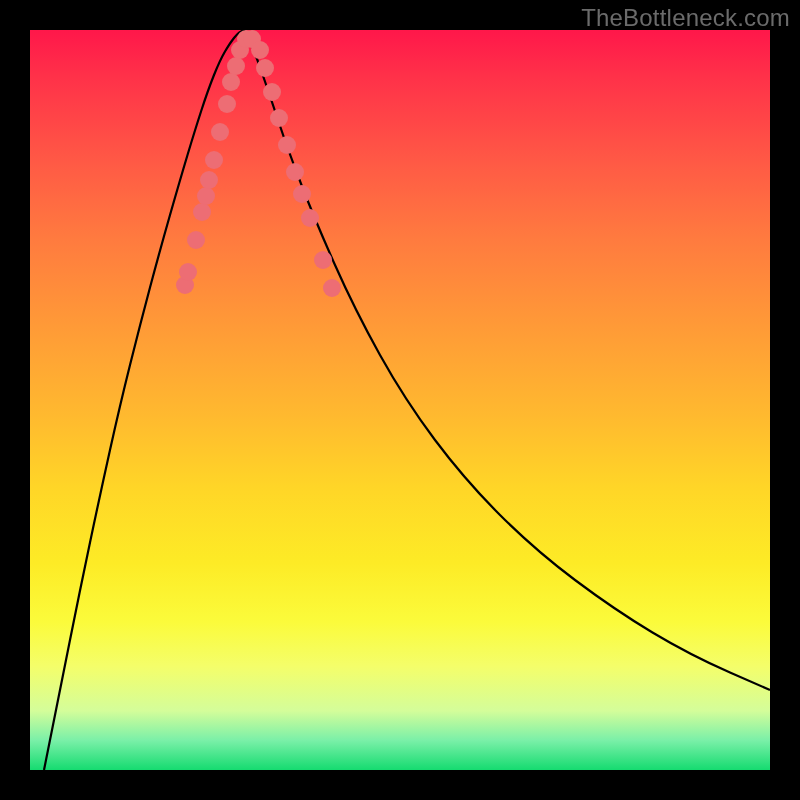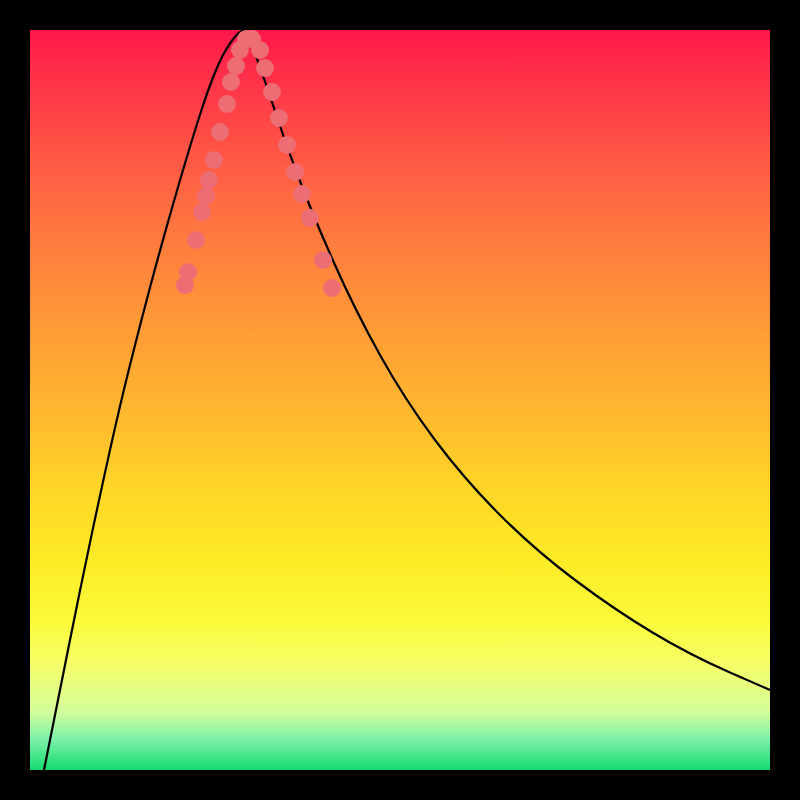--- a/index.html
+++ b/index.html
@@ -89,13 +89,14 @@
           <circle cx="249" cy="88" r="9" fill="#ed6d74"></circle>
           <circle cx="257" cy="115" r="9" fill="#ed6d74"></circle>
           <circle cx="265" cy="142" r="9" fill="#ed6d74"></circle>
           <circle cx="272" cy="164" r="9" fill="#ed6d74"></circle>
           <circle cx="280" cy="188" r="9" fill="#ed6d74"></circle>
           <circle cx="293" cy="230" r="9" fill="#ed6d74"></circle>
           <circle cx="302" cy="258" r="9" fill="#ed6d74"></circle>
         </g>
     </svg>
   </div>
+  <div class="watermark">TheBottleneck.com</div>
 </div>
 
 </body></html>

